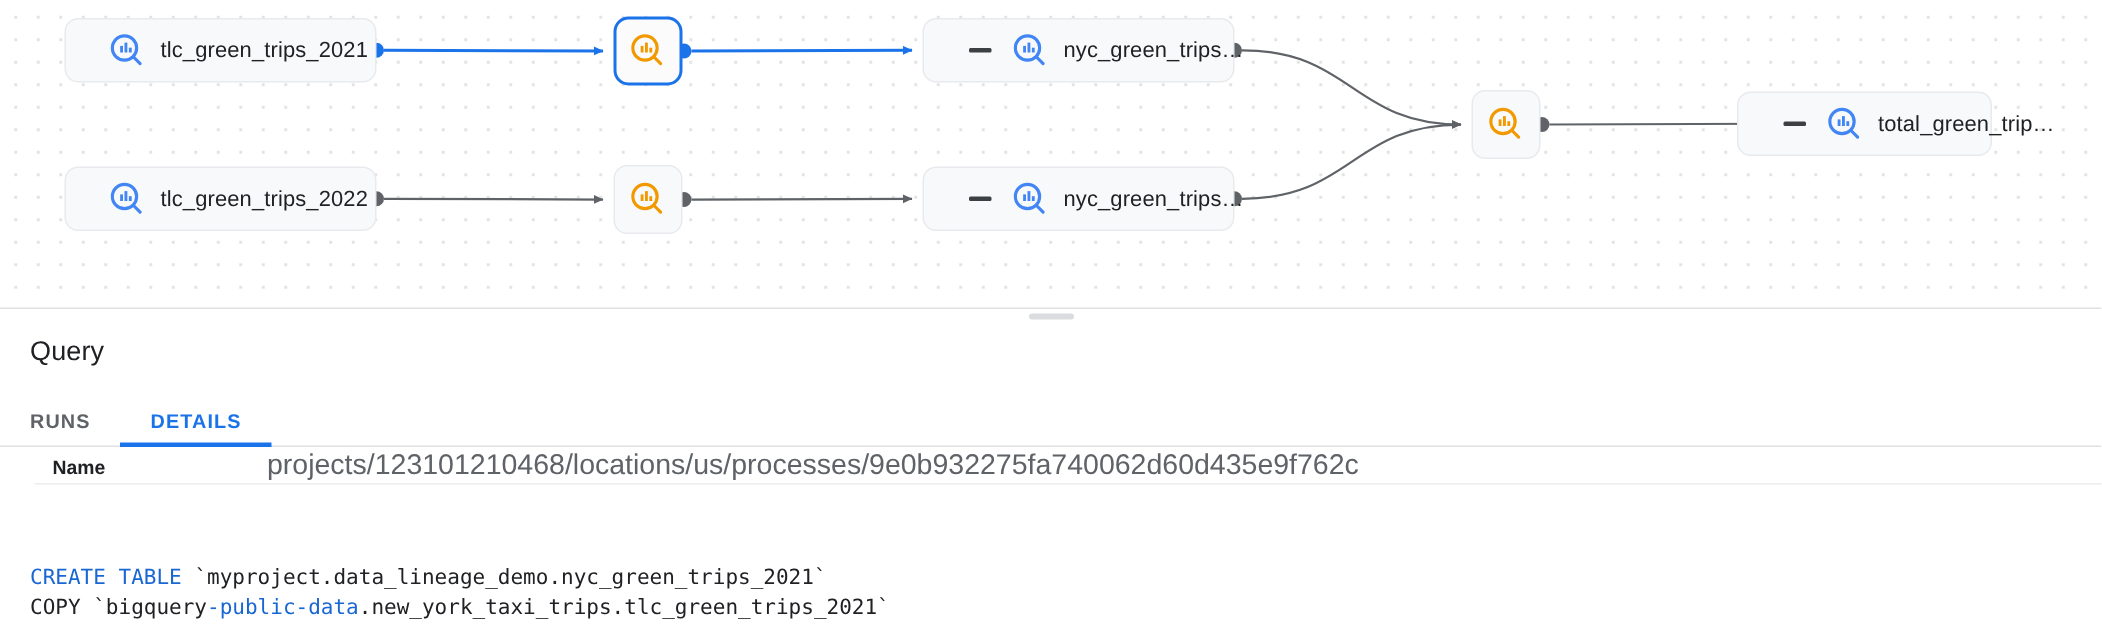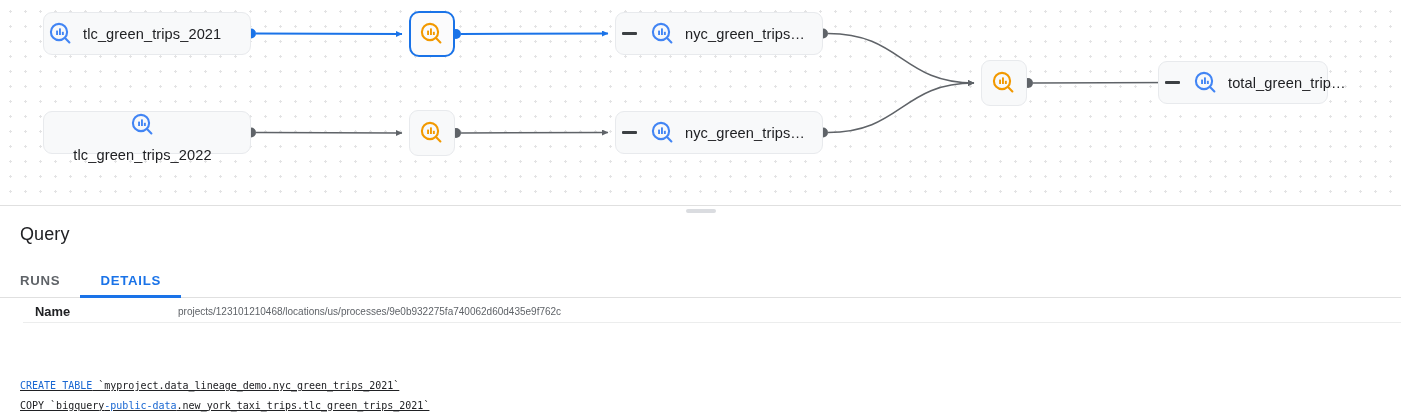--- a/index.html
+++ b/index.html
@@ -28,21 +28,21 @@
 
   .node {
     position: absolute;
     background: #f8f9fa;
     border: 1px solid #e8eaed;
     border-radius: 9px;
     display: flex;
     align-items: center;
     z-index: 3;
   }
-  .node.table { height: 43px; padding: 0 13px 0 4px; gap: 9px; }
+  .node.table { height: 43px; padding: 0 13px 0 28px; gap: 9px; }
   .node.proc  { width: 46px; height: 46px; justify-content: center; }
   .node.proc.selected {
     border: 2px solid #1a73e8;
     background: #fbfbfc;
     border-radius: 10px;
   }
   .node-label {
     font-size: 14.6px;
     color: #202124;
     letter-spacing: .1px;
@@ -104,30 +104,29 @@
     position: absolute; left: 0; width: 1401px; height: 23px;
     display: flex; align-items: center;
     border-bottom: 1px solid #eceded;
   }
   #row-name  { top: 94px; margin-left: 23px; }
   #row-jobid { top: 117px; }
   .detail-key {
     width: 155px; padding-left: 12px;
     font-size: 12.9px; font-weight: 700; color: #202124;
   }
-  .detail-val { font-size: 10px; color: #5f6368; }
+  .detail-val { font-size: 19px; color: #5f6368; }
 
   #code {
     position: absolute; left: 20px; top: 170px; right: 0;
     font-family: "DejaVu Sans Mono", monospace;
-    font-size: 10px;
+    font-size: 14px;
     line-height: 19.5px;
     color: #202124;
     white-space: pre;
-    text-decoration: underline;
   }
   .kw   { color: #1967d2; }
   .tick { color: #202124; }
 </style>
 </head>
 <body>
 
 <div id="app">
 
   <div id="canvas">
@@ -161,21 +160,21 @@
             <svg width="26" height="26" viewBox="0 0 26 26">
               <circle cx="11" cy="11" r="8.1" fill="none" stroke="#4285f4" stroke-width="2.1"></circle>
               <rect x="8.1" y="9.6" width="1.9" height="4.4" fill="#4285f4"></rect>
               <rect x="11.0" y="7.4" width="1.9" height="6.6" fill="#4285f4"></rect>
               <rect x="13.9" y="10.8" width="1.9" height="3.2" fill="#4285f4"></rect>
               <path d="M17.0 17.0 L21.4 21.4" stroke="#4285f4" stroke-width="2.1" stroke-linecap="round"></path>
             </svg>
           </span>
           <span class="node-label">tlc_green_trips_2021</span>
         </div>
-        <div class="node table" style="left: 43px; top: 111px; width: 208px; flex-direction: column;">
+        <div class="node table" style="left: 43px; top: 111px; width: 208px;">
           <span class="icon-wrap">
             <svg width="26" height="26" viewBox="0 0 26 26">
               <circle cx="11" cy="11" r="8.1" fill="none" stroke="#4285f4" stroke-width="2.1"></circle>
               <rect x="8.1" y="9.6" width="1.9" height="4.4" fill="#4285f4"></rect>
               <rect x="11.0" y="7.4" width="1.9" height="6.6" fill="#4285f4"></rect>
               <rect x="13.9" y="10.8" width="1.9" height="3.2" fill="#4285f4"></rect>
               <path d="M17.0 17.0 L21.4 21.4" stroke="#4285f4" stroke-width="2.1" stroke-linecap="round"></path>
             </svg>
           </span>
           <span class="node-label">tlc_green_trips_2022</span>

